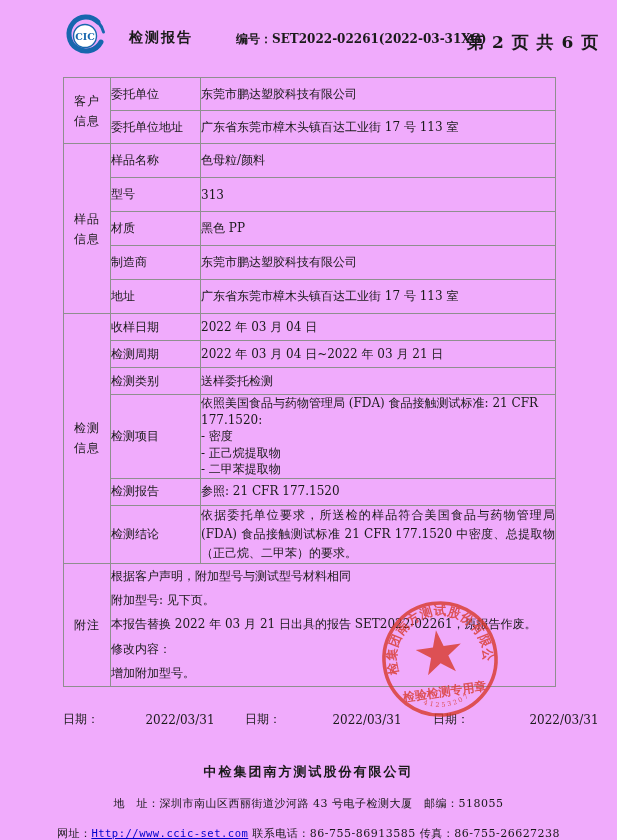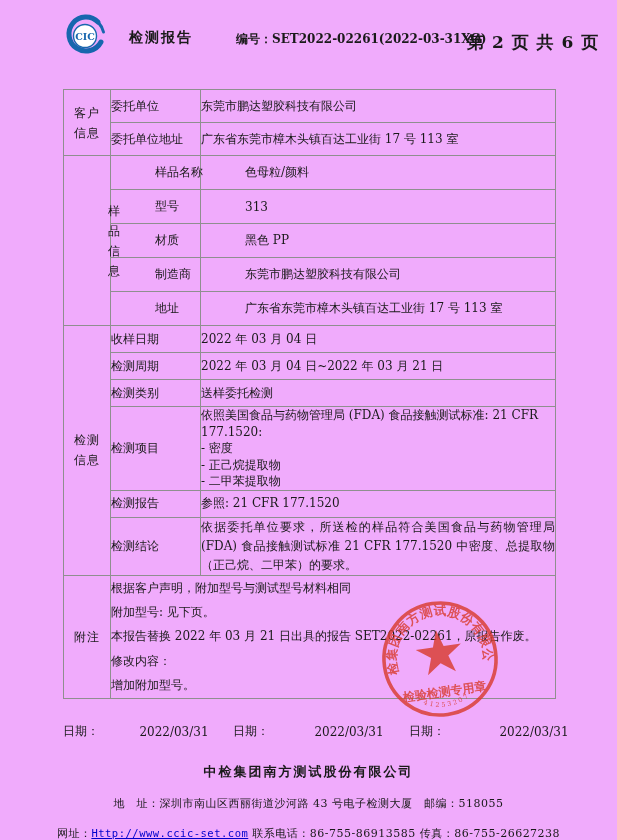--- a/index.html
+++ b/index.html
@@ -5,36 +5,36 @@
   html,body{margin:0;padding:0;background:#fff;}
   .page{position:relative;width:617px;height:840px;background:#f0abfc;overflow:hidden;
         font-family:"DejaVu Serif","Liberation Serif",serif;color:#1a1a1a;}
   
   .header{position:relative;height:77px;}
   .logo{position:absolute;left:62px;top:13px;width:46px;height:46px;}
   .hd-title{position:absolute;left:129px;top:29px;font-size:14px;font-weight:bold;letter-spacing:2px;}
   .hd-no{position:absolute;left:236px;top:31px;font-size:12px;font-weight:bold;}
   .hd-page{position:absolute;left:467px;top:31px;font-size:17px;font-weight:bold;letter-spacing:1px;}
   
-  table.report{border-collapse:collapse;width:492px;margin-left:63px;table-layout:fixed;margin-top:12px;}
+  table.report{border-collapse:collapse;width:492px;margin-left:63px;table-layout:fixed;}
   table.report td{border:1px solid #8f8f8f;font-size:12px;vertical-align:middle;padding:0;}
   td.sec{text-align:center;letter-spacing:1px;}
   td.sec div{line-height:20px;}
   td.f{padding-left:8px;white-space:nowrap;}
   td.v{padding-left:12px;}
   tr.h32 td{height:32px;}
-  tr.h33 td{height:33px;padding-left:44px;}
+  tr.h33 td{height:33px;}
   tr.h26 td{height:26px;}
   td.multiline{padding:4px 10px 4px 12px;line-height:16.5px;}
   td.conclusion{padding:4px 10px 4px 12px;line-height:19px;text-align:justify;}
   td.notes{padding:3px 10px 3px 8px;line-height:24.4px;}
   
   .sig-grid{position:relative;margin:16px 0 0 63px;width:492px;}
   .sig-row{display:grid;grid-template-columns:52px 118px 56px 120px 60px 86px;align-items:center;height:44px;}
-  .date-row{display:grid;grid-template-columns:52px 118px 56px 120px 60px 130px;align-items:center;height:34px;margin-top:4px;}
+  .date-row{display:grid;grid-template-columns:52px 118px 56px 120px 60px 130px;align-items:center;height:34px;margin-top:4px;gap:6px;}
   .sig-label{font-size:12px;}
   .sig-box{display:flex;justify-content:center;align-items:center;}
   .date-val{font-size:12px;text-align:center;}
   
   .stamp{position:absolute;left:355px;top:574px;width:170px;height:170px;opacity:.8;
          transform:rotate(-8deg);pointer-events:none;z-index:5;}
   
   .footer{position:absolute;left:0;right:0;top:763px;text-align:center;}
   .ft-company{font-size:13px;font-weight:bold;letter-spacing:2px;}
   .ft-line{font-size:11px;margin-top:15px;letter-spacing:.5px;}

